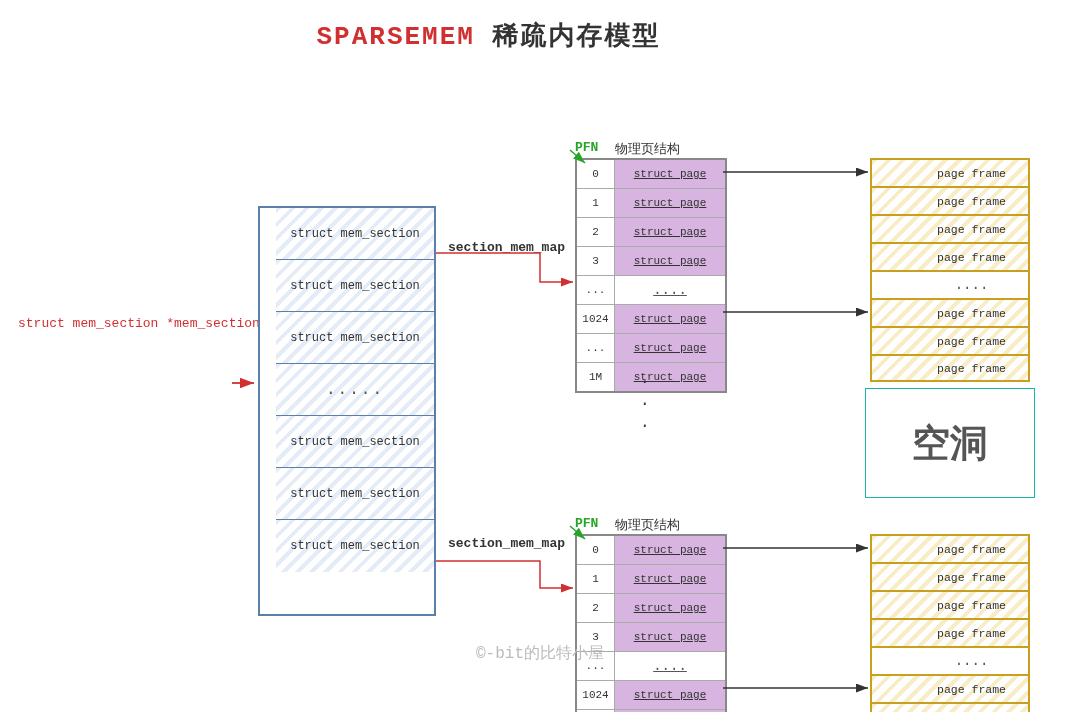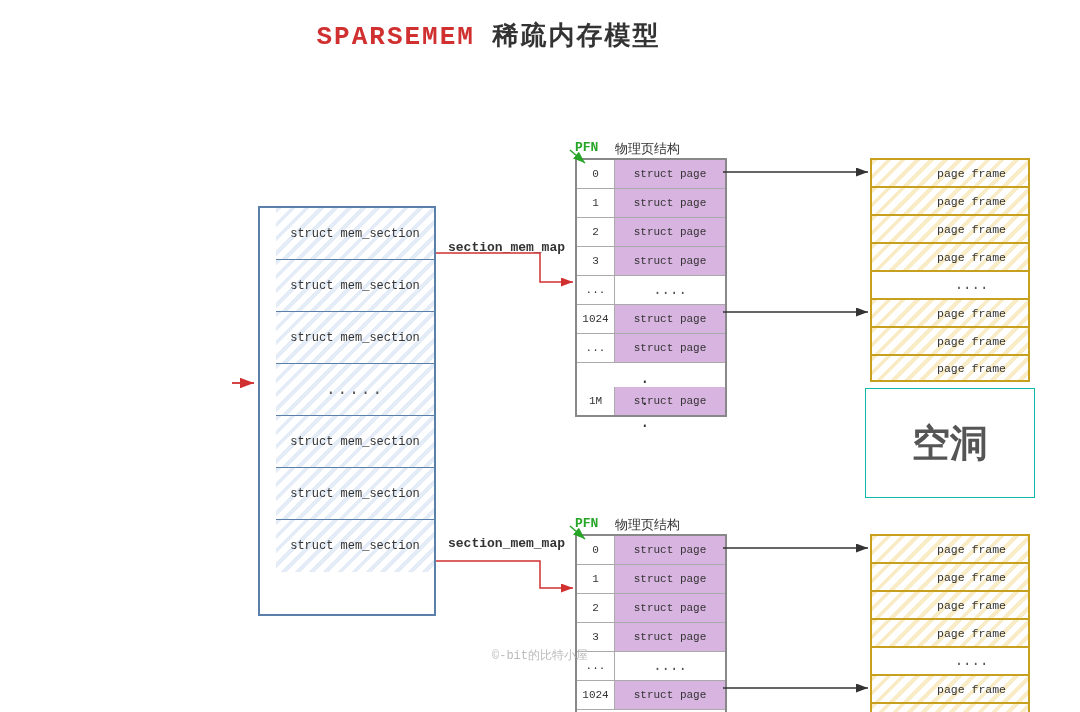--- a/index.html
+++ b/index.html
@@ -117,41 +117,42 @@
     .pfn-table {
       display: flex;
       flex-direction: column;
       border: 2px solid #888;
     }
     .pfn-row {
       display: flex;
       align-items: stretch;
       border-bottom: 1.5px solid #aaa;
     }
-    .pfn-row:last-child { border-bottom: none; margin-top: 24px; }
+    .pfn-row:last-child { border-bottom: none; }
     .pfn-index {
       width: 38px;
       min-height: 28px;
       background: #fff;
       border-right: 1.5px solid #aaa;
       display: flex;
       align-items: center;
       justify-content: center;
       font-size: 11px;
       color: #333;
     }
     .pfn-cell {
       width: 110px;
       min-height: 28px;
       background: #d8b4e0;
       display: flex;
       align-items: center;
       justify-content: center;
       font-size: 11px;
       color: #333;
+      text-decoration: underline;
     }
     .pfn-cell.dots-cell {
       background: #fff;
       color: #555;
       font-size: 14px;
     }
 
     
     .page-frames-top {
       position: absolute;
@@ -256,36 +257,37 @@
       height: 712px;
       pointer-events: none;
     }
 
     
     .watermark {
       position: absolute;
       bottom: 48px;
       left: 50%;
       transform: translateX(-50%);
-      font-size: 12px;
+      font-size: 16px;
       color: #bbb;
       white-space: nowrap;
     }
   </style>
 </head>
 <body>
 
 <div class="page-container">
 
   <div class="title">
     <span class="title-red">SPARSEMEM</span><span class="title-black"> 稀疏内存模型</span>
   </div>
 
   <div class="diagram-area">
 
+    <div class="pointer-label">struct mem_section *mem_section</div>
 
     <div class="mem-section-box" id="mem-section-box">
 
     <div class="mem-section-row">struct mem_section</div>
         <div class="mem-section-row">struct mem_section</div>
         <div class="mem-section-row">struct mem_section</div>
         <div class="mem-section-row dots">.....</div>
         <div class="mem-section-row">struct mem_section</div>
         <div class="mem-section-row">struct mem_section</div>
         <div class="mem-section-row">struct mem_section</div>

